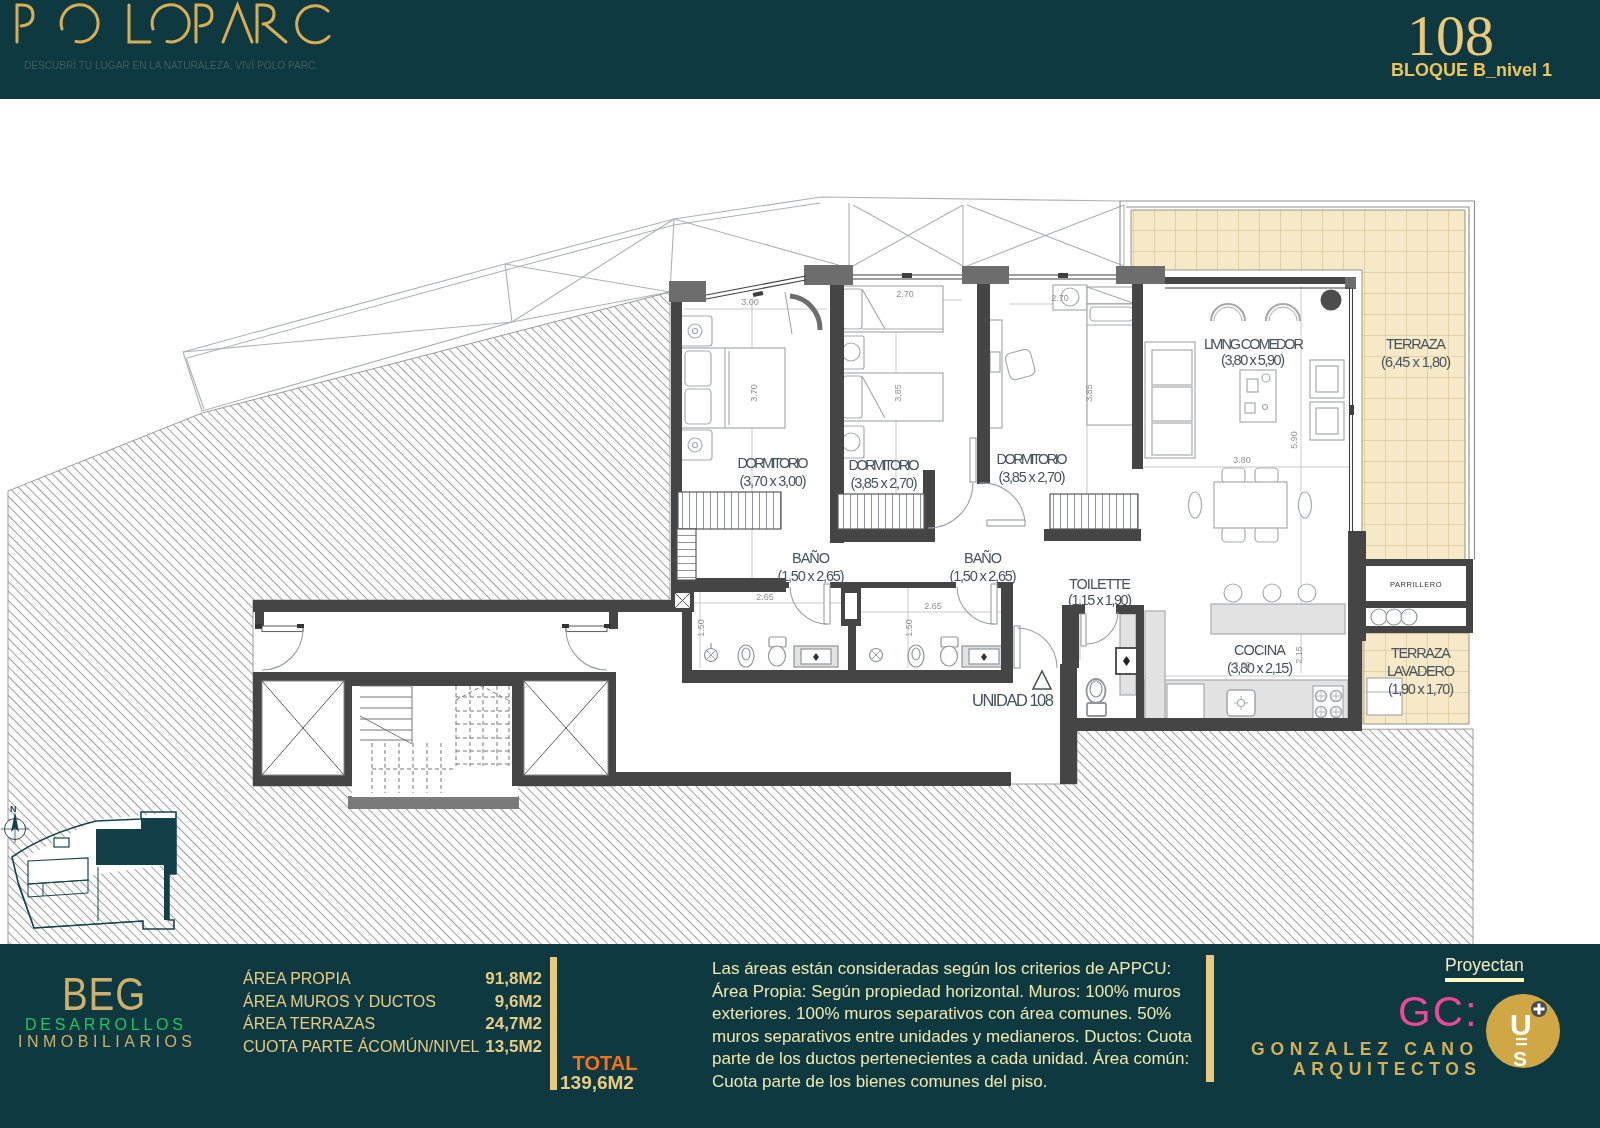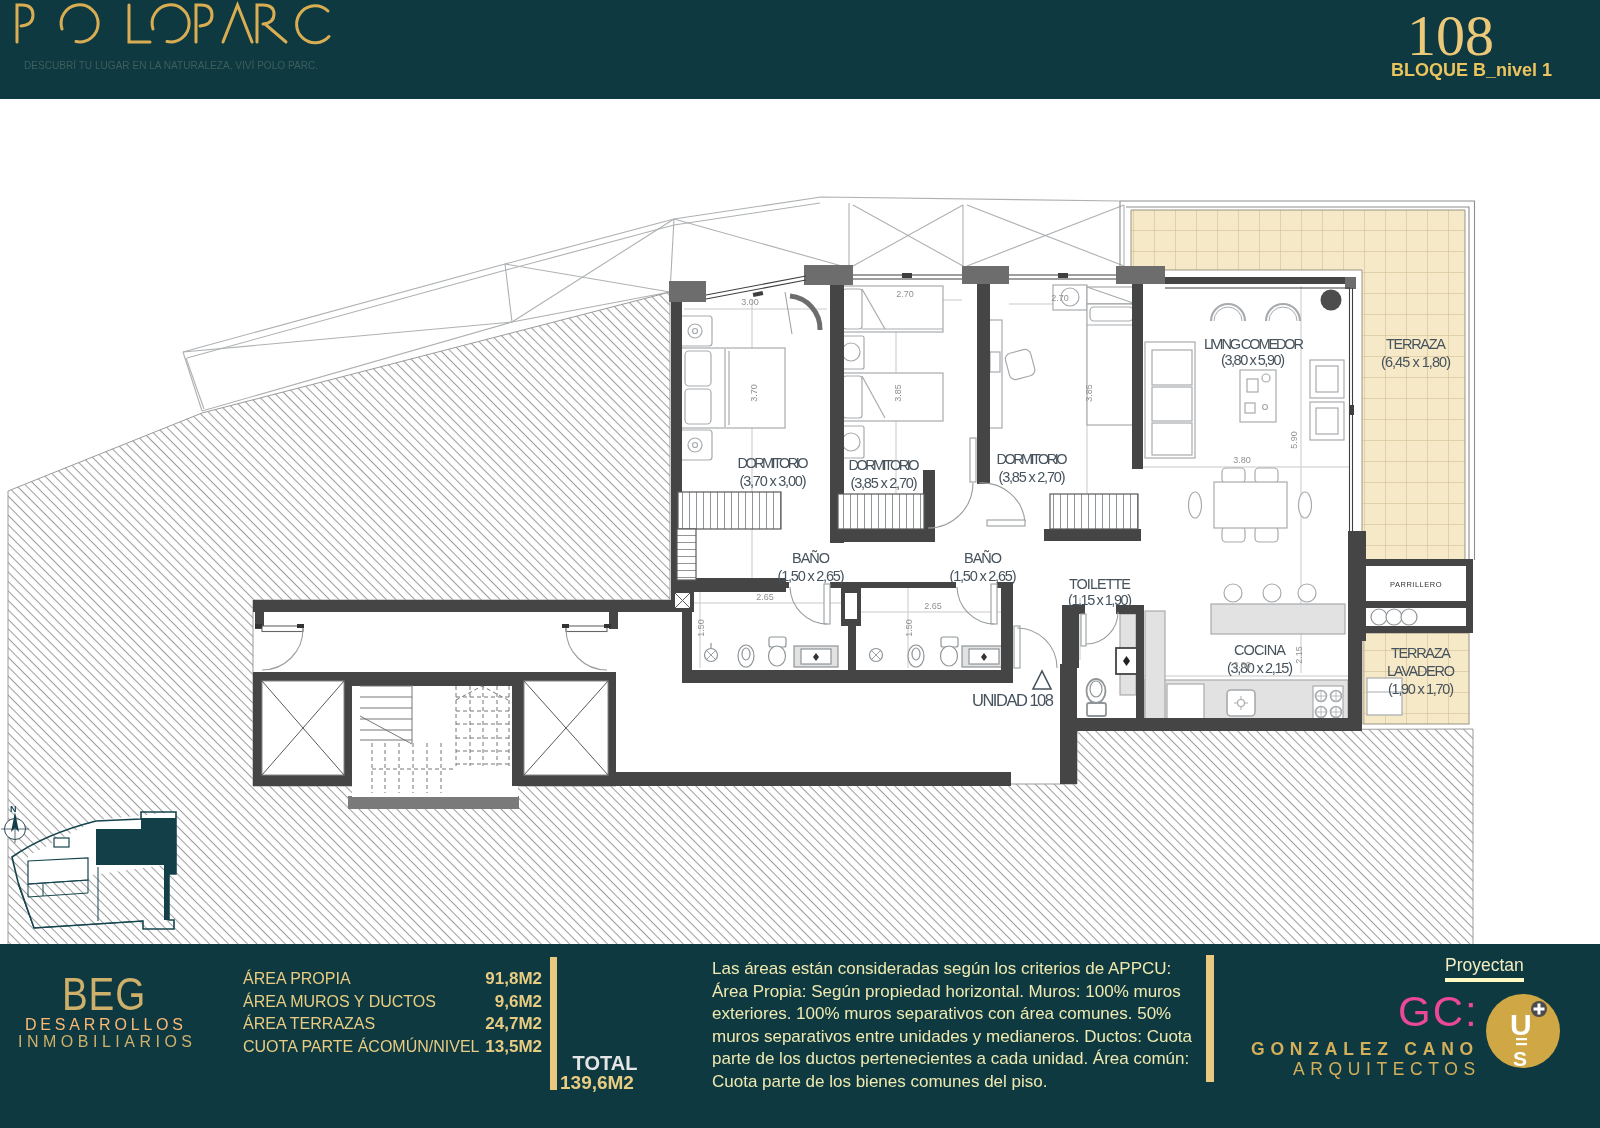--- a/index.html
+++ b/index.html
@@ -410,40 +410,40 @@
       <path d="M328,11 A18.5,18.5 0 1 0 329,36.5"></path>
     </g>
     <text x="24" y="69" font-size="10.5" fill="#3e5e5c" textLength="294" lengthAdjust="spacingAndGlyphs">DESCUBRÍ TU LUGAR EN LA NATURALEZA, VIVÍ POLO PARC.</text>
   </svg>
   <div style="position:absolute;right:106px;top:2px;text-align:right;color:#ecc979;font-family:Liberation Serif, serif;font-size:58px;">108</div>
   <div style="position:absolute;right:48px;top:60px;color:#ecc45e;font-size:18px;font-weight:bold;">BLOQUE B_nivel 1</div>
 </div>
 
 <div id="footer">
   <div style="position:absolute;left:62px;top:27px;color:#cfb06a;font-size:46px;letter-spacing:1px;transform:scaleX(0.84);transform-origin:0 0;line-height:1;">BEG</div>
-  <div style="position:absolute;left:25px;top:72px;color:#fdba74;font-size:16px;letter-spacing:3.8px;">DESARROLLOS</div>
+  <div style="position:absolute;left:25px;top:72px;color:#22c55e;font-size:16px;letter-spacing:3.8px;">DESARROLLOS</div>
   <div style="position:absolute;left:18px;top:89px;color:#cfb06a;font-size:16px;letter-spacing:4.5px;">INMOBILIARIOS</div>
 
   <div style="position:absolute;left:243px;top:24px;color:#e8cc82;font-size:16px;line-height:22.7px;">
     ÁREA PROPIA<br>ÁREA MUROS Y DUCTOS<br>ÁREA TERRAZAS<br>CUOTA PARTE ÁCOMÚN/NIVEL
   </div>
   <div style="position:absolute;left:432px;top:24px;width:110px;text-align:right;color:#e8cc82;font-size:17px;font-weight:bold;line-height:22.7px;">
     91,8M2<br>9,6M2<br>24,7M2<br>13,5M2
   </div>
   <div style="position:absolute;left:550px;top:13px;width:7px;height:133px;background:#e8c97e;"></div>
-  <div style="position:absolute;left:560px;top:108px;width:90px;text-align:center;color:#e5e5e5;font-size:20px;font-weight:bold;">TOTAL</div>
+  <div style="position:absolute;left:560px;top:108px;width:90px;text-align:center;color:#f97316;font-size:20px;font-weight:bold;">TOTAL</div>
   <div style="position:absolute;left:560px;top:128px;width:90px;text-align:left;color:#e8cc82;font-size:19px;font-weight:bold;">139,6M2</div>
 
   <div style="position:absolute;left:712px;top:14px;width:500px;color:#efe9b0;font-size:17px;line-height:22.6px;">Las áreas están consideradas según los criterios de APPCU:<br>Área Propia: Según propiedad horizontal. Muros: 100% muros<br>exteriores. 100% muros separativos con área comunes. 50%<br>muros separativos entre unidades y medianeros. Ductos: Cuota<br>parte de los ductos pertenecientes a cada unidad. Área común:<br>Cuota parte de los bienes comunes del piso.</div>
 
   <div style="position:absolute;left:1206px;top:11px;width:8px;height:127px;background:#e8c97e;"></div>
   <div style="position:absolute;left:1445px;top:11px;color:#f2ecc0;font-size:17.5px;border-bottom:4px solid #fef9c3;padding-bottom:2px;">Proyectan</div>
   <div style="position:absolute;left:1398px;top:44px;color:#ec4899;font-size:42px;letter-spacing:2px;">GC:</div>
   <div style="position:absolute;left:1251px;top:95px;color:#d4af5a;font-size:17.5px;font-weight:bold;letter-spacing:5.8px;">GONZALEZ CANO</div>
-  <div style="position:absolute;left:1293px;top:115px;color:#d4af5a;font-size:17.5px;font-weight:normal;letter-spacing:5.6px;">ARQUITECTOS</div>
+  <div style="position:absolute;left:1293px;top:115px;color:#d4af5a;font-size:17.5px;font-weight:bold;letter-spacing:5.6px;">ARQUITECTOS</div>
   <svg width="115" height="110" style="position:absolute;left:1478px;top:45px;">
     <circle cx="45" cy="42" r="37" fill="#cfa845"></circle>
     <text x="32" y="46" fill="#fff" font-size="30px" font-weight="bold">U</text>
     <circle cx="61" cy="20" r="8" fill="#4c4c4c"></circle>
     <path d="M61,14.5 L61,25.5 M55.5,20 L66.5,20" stroke="#fff" stroke-width="3"></path>
     <rect x="38" y="49" width="11" height="2.2" fill="#fff"></rect>
     <rect x="38" y="54" width="11" height="2.2" fill="#fff"></rect>
     <text x="35" y="77" fill="#fff" font-size="21px" font-weight="bold">S</text>
   </svg>
 </div>

